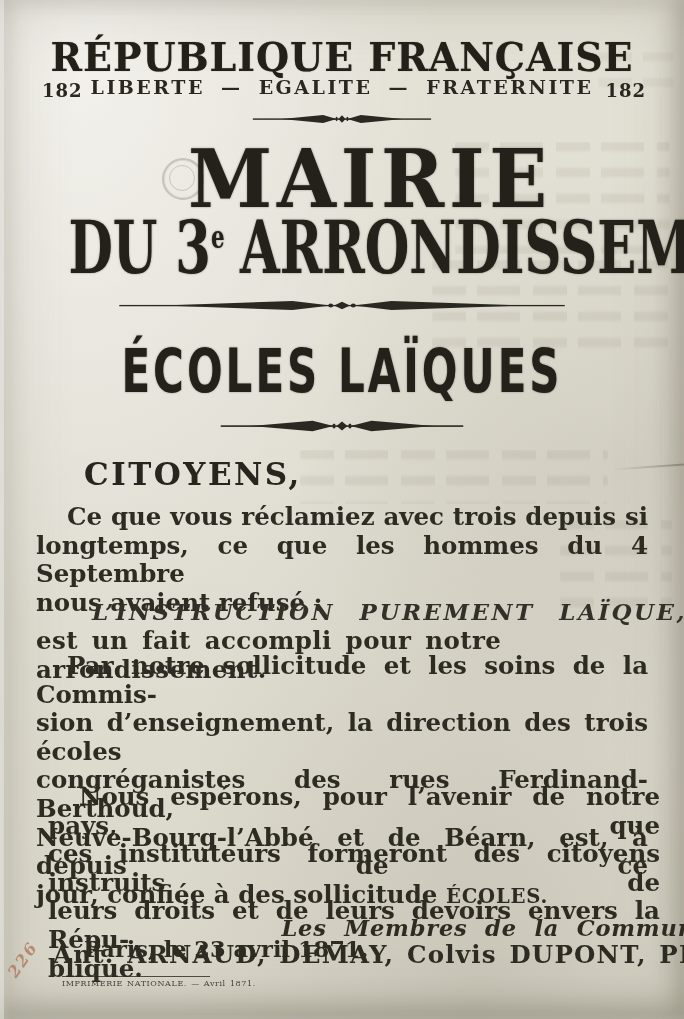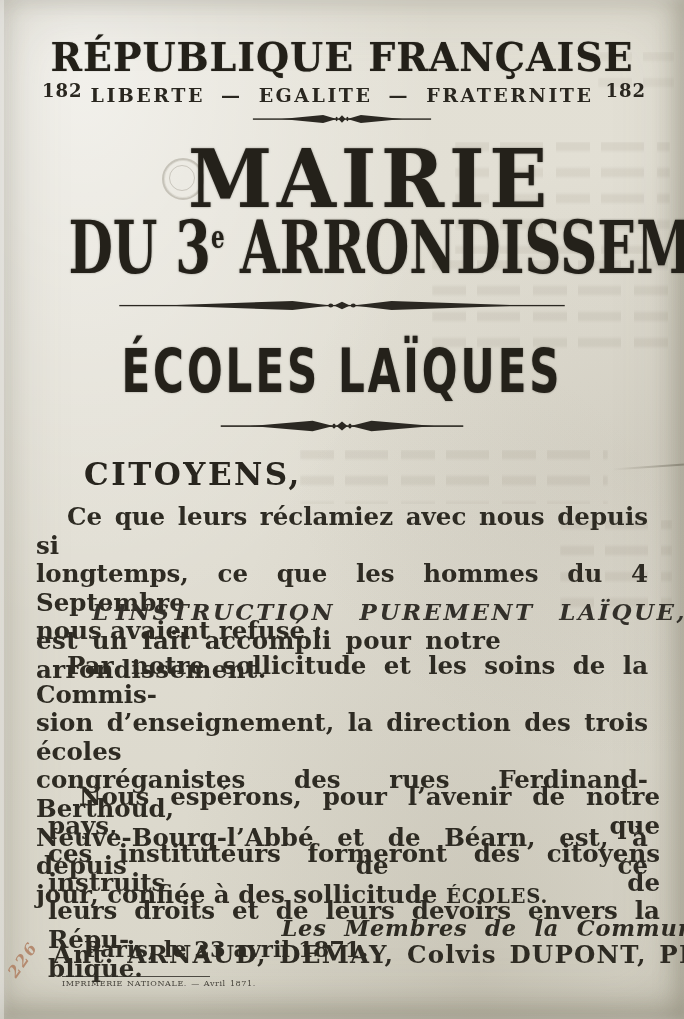--- a/index.html
+++ b/index.html
@@ -24,21 +24,21 @@
   
   .edition-num{top:80px;font-size:18px;font-weight:bold;letter-spacing:1px;color:#2a2720;}
   .num-left{left:42px;}
   .num-right{right:38px;}
   .republic-title{
     top:37px;font-size:40px;font-weight:bold;letter-spacing:1px;line-height:1;
     transform:scaleX(.95);color:#232019;text-shadow:0 0 1px rgba(35,32,25,.55);
     white-space:nowrap;
   }
   .motto{
-    top:84px;font-size:19px;font-weight:bold;letter-spacing:2.5px;word-spacing:7px;
+    top:76px;font-size:19px;font-weight:bold;letter-spacing:2.5px;word-spacing:7px;
     color:#2a2720;white-space:nowrap;
   }
 
   
   .orn{left:50%;transform:translateX(-50%);}
   .orn svg{display:block;}
   .orn-1{top:111px;width:180px;height:16px;}
   .orn-2{top:297px;width:450px;height:17px;}
   .orn-3{top:417px;width:245px;height:18px;}
 
@@ -182,21 +182,21 @@
       <polygon points="350,9 248,3.8 214,9 248,14.2"></polygon>
       <polygon points="191,9 200,4.6 209,9 200,13.4"></polygon>
       <circle cx="187" cy="9" r="2.6"></circle>
         <circle cx="213" cy="9" r="2.6"></circle>
     </svg>
   </div>
 
   <div class="abs salutation">CITOYENS,</div>
 
   <div class="abs para p1">
-    <div class="jl ind">Ce que leurs réclamiez avec nous depuis si</div>
+    <div class="jl ind">Ce que vous réclamiez avec trois depuis si</div>
     <div class="jl">longtemps, ce que les hommes du 4 Septembre</div>
     <div>nous avaient refusé :</div>
   </div>
 
   <div class="abs emphasis-line">L’INSTRUCTION PUREMENT LAÏQUE,</div>
 
   <div class="abs para p2">
     <div class="loose">est un fait accompli pour notre arrondissement.</div>
   </div>
 

